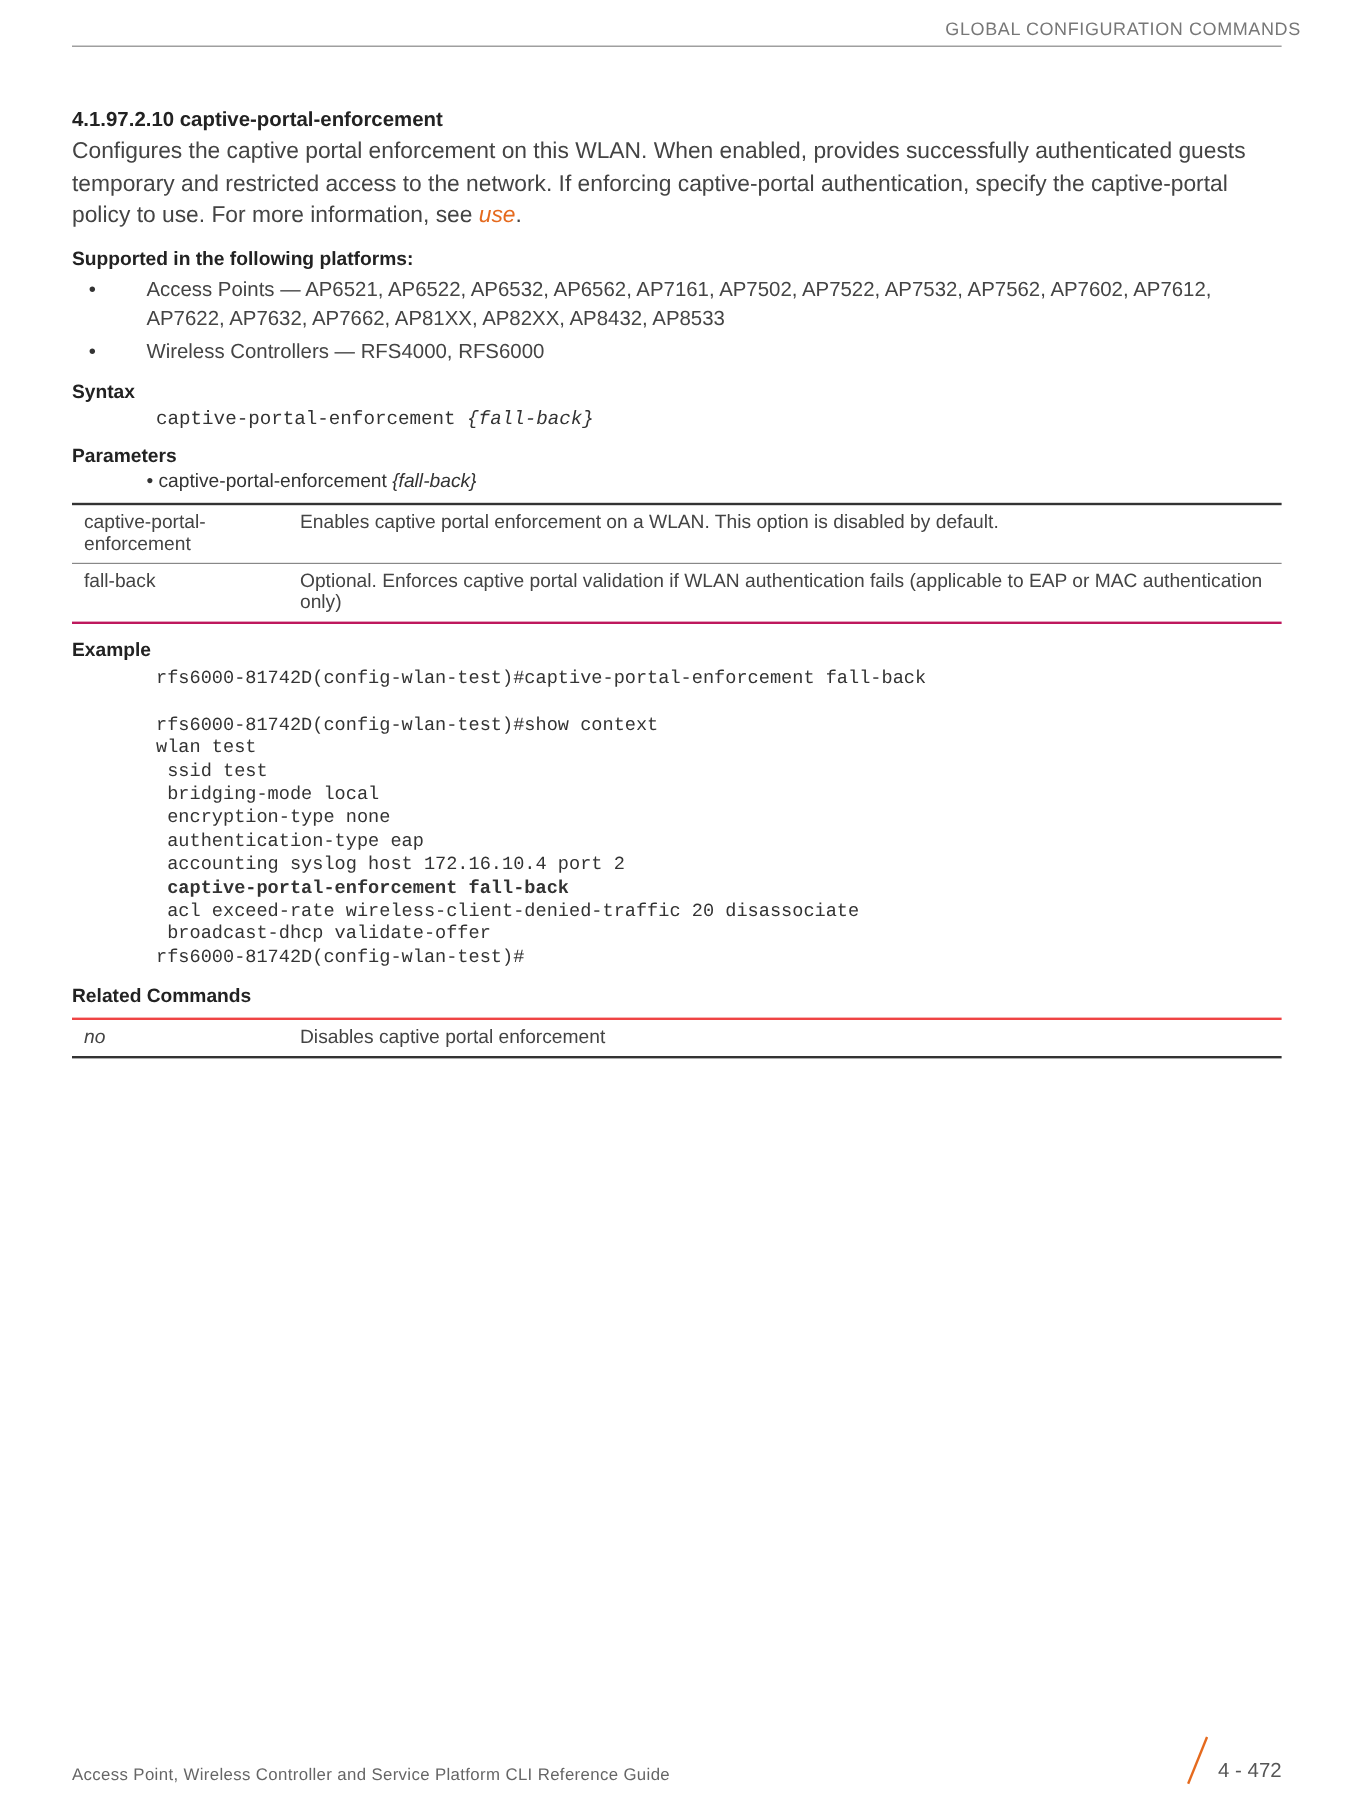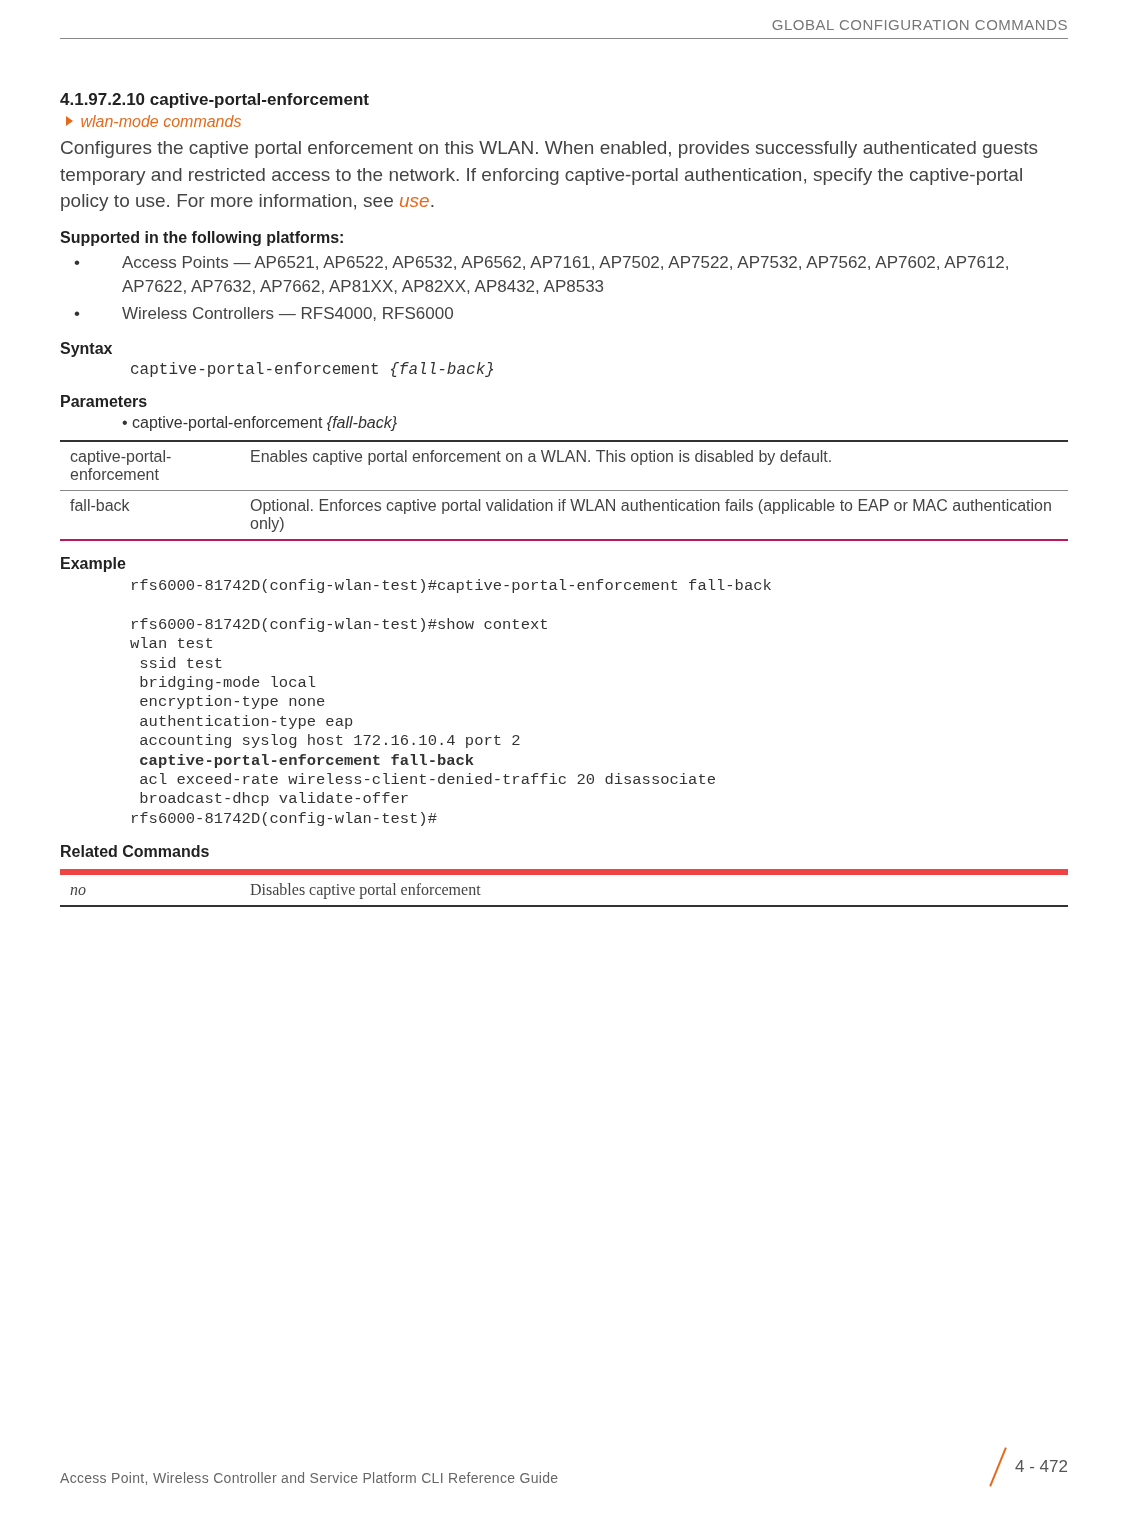--- a/index.html
+++ b/index.html
@@ -8,21 +8,21 @@
       width: 1128px;
       height: 1516px;
       background: #fff;
       color: #333;
       position: relative;
       padding: 20px 60px 60px 60px;
     }
     .header-bar {
       position: absolute;
       top: 16px;
-      right: 60px;
+      right: 44px;
       font-size: 15px;
       letter-spacing: 0.5px;
       color: #777;
       font-weight: 300;
     }
     .header-line {
       position: absolute;
       top: 38px;
       left: 60px;
       right: 60px;
@@ -112,21 +112,21 @@
     .params-table td, .related-table td {
       font-size: 16px;
       padding: 6px 10px;
       vertical-align: top;
       color: #444;
     }
     .params-table tr:first-child td { border-top: 2px solid #333; }
     .params-table tr td { border-top: 1px solid #888; }
     .params-table tr:last-child td { border-bottom: 2px solid #be185d; }
     .params-table td:first-child { width: 180px; }
-    .related-table tr:first-child td { border-top: 6px solid #ef4444; font-family: Liberation Serif, serif; }
+    .related-table tr:first-child td { border-top: 2px solid #ef4444; }
     .related-table tr td { border-top: 1px solid #888; }
     .related-table tr:last-child td { border-bottom: 2px solid #333; }
     .related-table td:first-child { width: 180px; }
     .no-cell { color: #e56a1e; font-style: italic; }
     .example-block {
       font-family: "Courier New", monospace;
       font-size: 15.5px;
       margin-left: 70px;
       margin-top: 4px;
       line-height: 1.25;
@@ -141,21 +141,21 @@
       right: 60px;
       display: flex;
       justify-content: space-between;
       align-items: flex-end;
       font-size: 14px;
       color: #666;
     }
     .footer-left { font-size: 14px; letter-spacing: 0.3px; }
     .footer-right {
       display: flex;
-      align-items: center;
+      align-items: flex-end;
       gap: 0;
     }
     .footer-slash {
       display: inline-block;
       width: 32px; height: 38px;
       position: relative;
     }
     .footer-slash::before {
       content: "";
       position: absolute;
@@ -168,24 +168,20 @@
   </style>
 </head>
 <body>
 
 <div class="header-bar">GLOBAL CONFIGURATION COMMANDS</div>
 <div class="header-line"></div>
 
 <div class="content">
 
   <div class="sec-num-title">4.1.97.2.10 captive-portal-enforcement</div>
-  <div class="subtitle-row">
-    <span class="arrow-icon"></span>
-    <span class="orange-italic">wlan-mode commands</span>
-  </div>
 
   <p class="intro-para">
     <span>Configures the captive portal enforcement on this WLAN. When enabled, provides successfully authenticated guests temporary and restricted access to the network. If enforcing captive-portal authentication, specify the captive-portal policy to use. For more information, see </span><span class="orange-link">use</span><span>.</span>
   </p>
 
   <div class="bold-heading">Supported in the following platforms:</div>
   <div class="bullets">
     <div class="bullet-item bullet-dot">Access Points — AP6521, AP6522, AP6532, AP6562, AP7161, AP7502, AP7522, AP7532, AP7562, AP7602, AP7612, AP7622, AP7632, AP7662, AP81XX, AP82XX, AP8432, AP8533</div>
     <div class="bullet-item bullet-dot">Wireless Controllers — RFS4000, RFS6000</div>
   </div>

